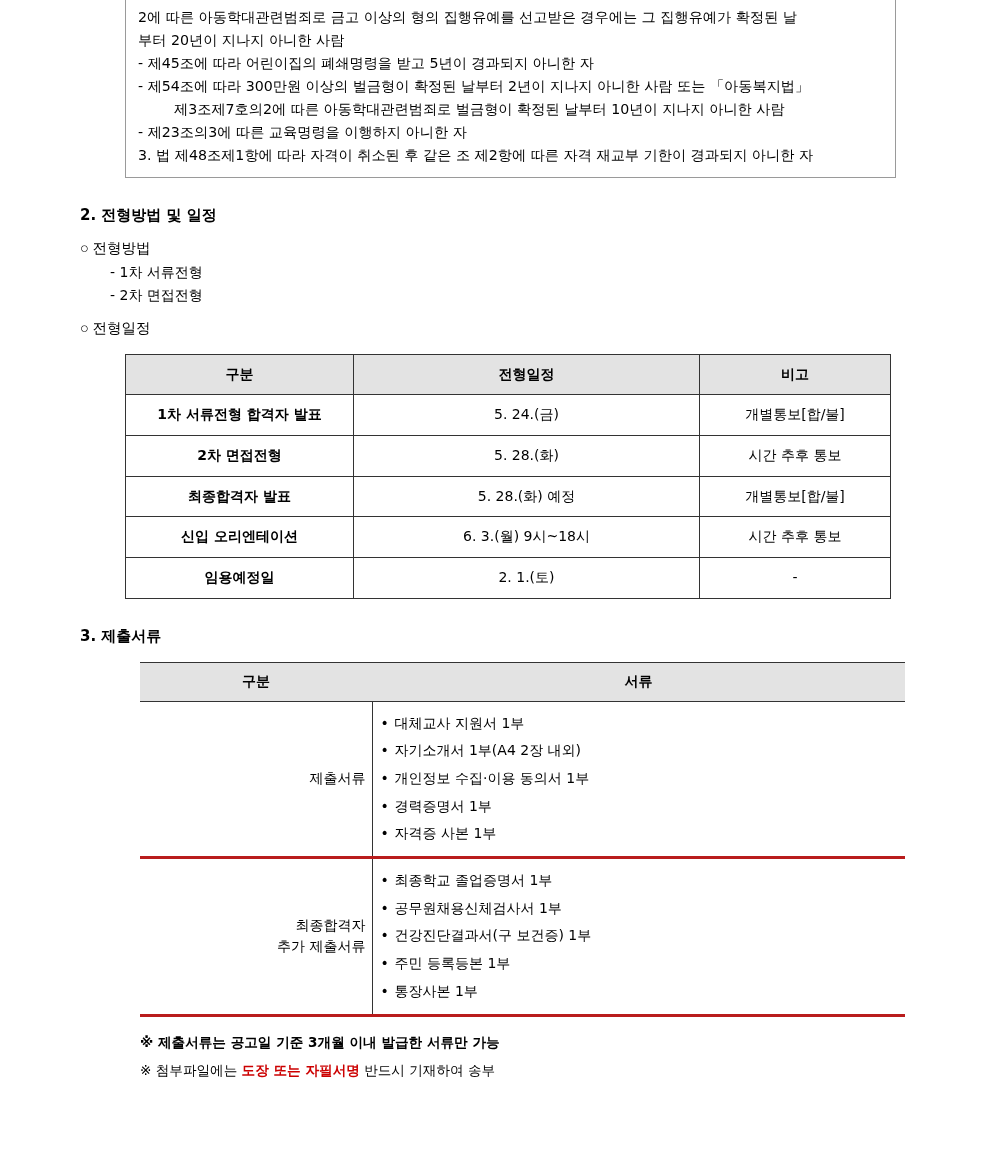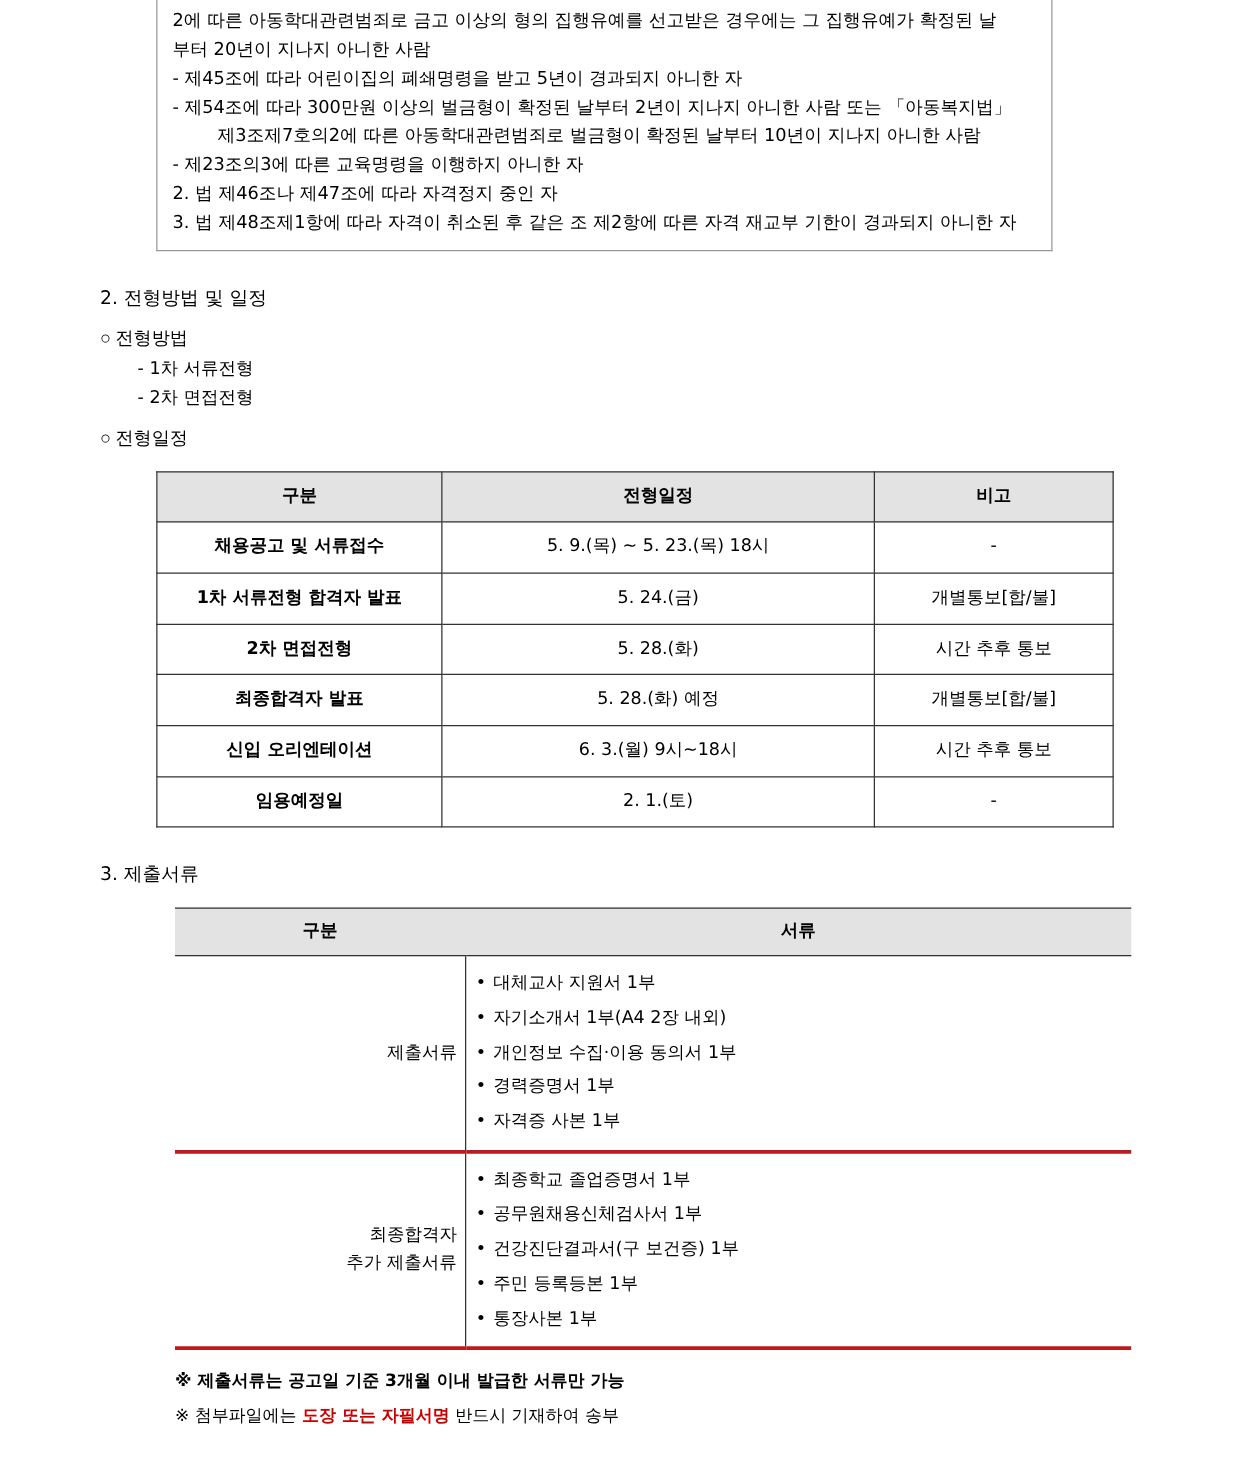--- a/index.html
+++ b/index.html
@@ -21,39 +21,39 @@
     box-sizing: border-box;
     padding: 0 40px 10px 40px;
   }
 
   
   .clause-box {
     margin: 0 0 0 85px;
     border: 1px solid #9a9a9a;
     border-top: none;
     padding: 6px 12px 10px 12px;
-    width: 717px;
+    width: 771px;
     box-sizing: border-box;
   }
   .clause-line {
     white-space: pre-wrap;
     font-size: 14.2px;
     line-height: 1.62;
   }
   .indent-hang {
     padding-left: 22px;
     text-indent: -22px;
   }
   .indent-cont {
     padding-left: 36px;
   }
 
   
   .section-head {
-    font-weight: normal;
+    font-weight: bold;
     font-size: 15px;
     margin: 26px 0 6px 40px;
   }
   .bullet-circle {
     margin: 10px 0 2px 40px;
     font-size: 14.5px;
     font-family: Liberation Serif, serif;
   }
   .dash-item {
     margin: 2px 0 2px 70px;
@@ -143,21 +143,20 @@
 
 <div class="page">
 
   <div class="clause-box">
     <div class="clause-line">2에 따른 아동학대관련범죄로 금고 이상의 형의 집행유예를 선고받은 경우에는 그 집행유예가 확정된 날</div>
     <div class="clause-line">부터 20년이 지나지 아니한 사람</div>
     <div class="clause-line indent-hang">- 제45조에 따라 어린이집의 폐쇄명령을 받고 5년이 경과되지 아니한 자</div>
     <div class="clause-line indent-hang">- 제54조에 따라 300만원 이상의 벌금형이 확정된 날부터 2년이 지나지 아니한 사람 또는 「아동복지법」</div>
     <div class="clause-line indent-cont">제3조제7호의2에 따른 아동학대관련범죄로 벌금형이 확정된 날부터 10년이 지나지 아니한 사람</div>
     <div class="clause-line indent-hang">- 제23조의3에 따른 교육명령을 이행하지 아니한 자</div>
-    <div class="clause-line">2. 법 제46조나 제47조에 따라 자격정지 중인 자</div>
     <div class="clause-line">3. 법 제48조제1항에 따라 자격이 취소된 후 같은 조 제2항에 따른 자격 재교부 기한이 경과되지 아니한 자</div>
   </div>
 
   <div class="section-head">2. 전형방법 및 일정</div>
 
   <div class="bullet-circle">○ 전형방법</div>
   <div class="dash-item">- 1차 서류전형</div>
   <div class="dash-item">- 2차 면접전형</div>
 
   <div class="bullet-circle">○ 전형일정</div>
@@ -169,25 +168,20 @@
       <col style="width:191px">
     </colgroup>
     <thead>
       <tr>
         <th>구분</th>
         <th>전형일정</th>
         <th>비고</th>
       </tr>
     </thead>
     <tbody>
-      <tr>
-        <td class="col-label">채용공고 및 서류접수</td>
-        <td>5. 9.(목) ~ 5. 23.(목) 18시</td>
-        <td>-</td>
-      </tr>
       <tr>
         <td class="col-label">1차 서류전형 합격자 발표</td>
         <td>5. 24.(금)</td>
         <td>개별통보[합/불]</td>
       </tr>
       <tr>
         <td class="col-label">2차 면접전형</td>
         <td>5. 28.(화)</td>
         <td>시간 추후 통보</td>
       </tr>

